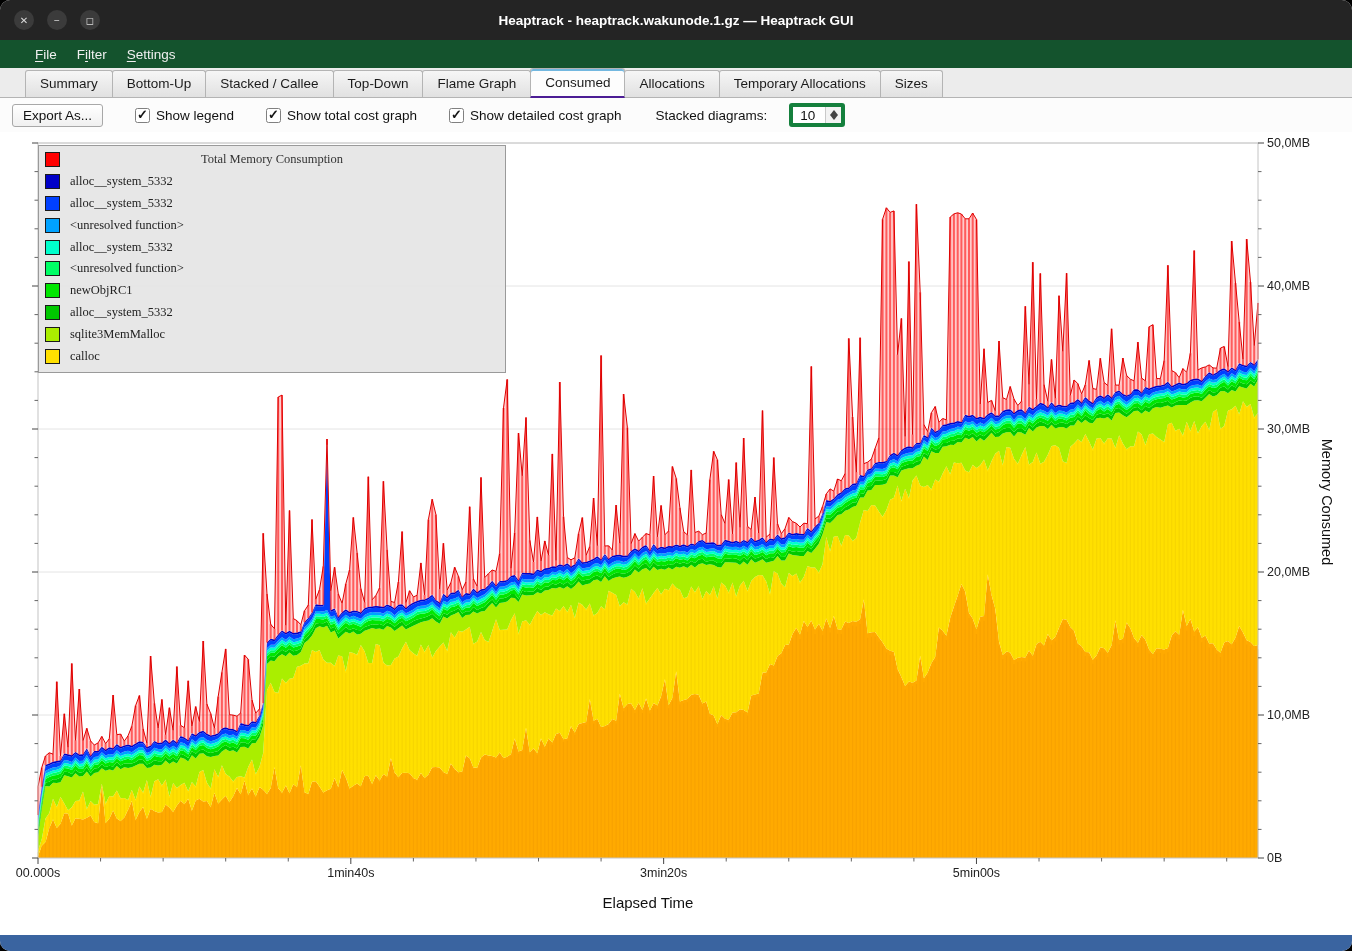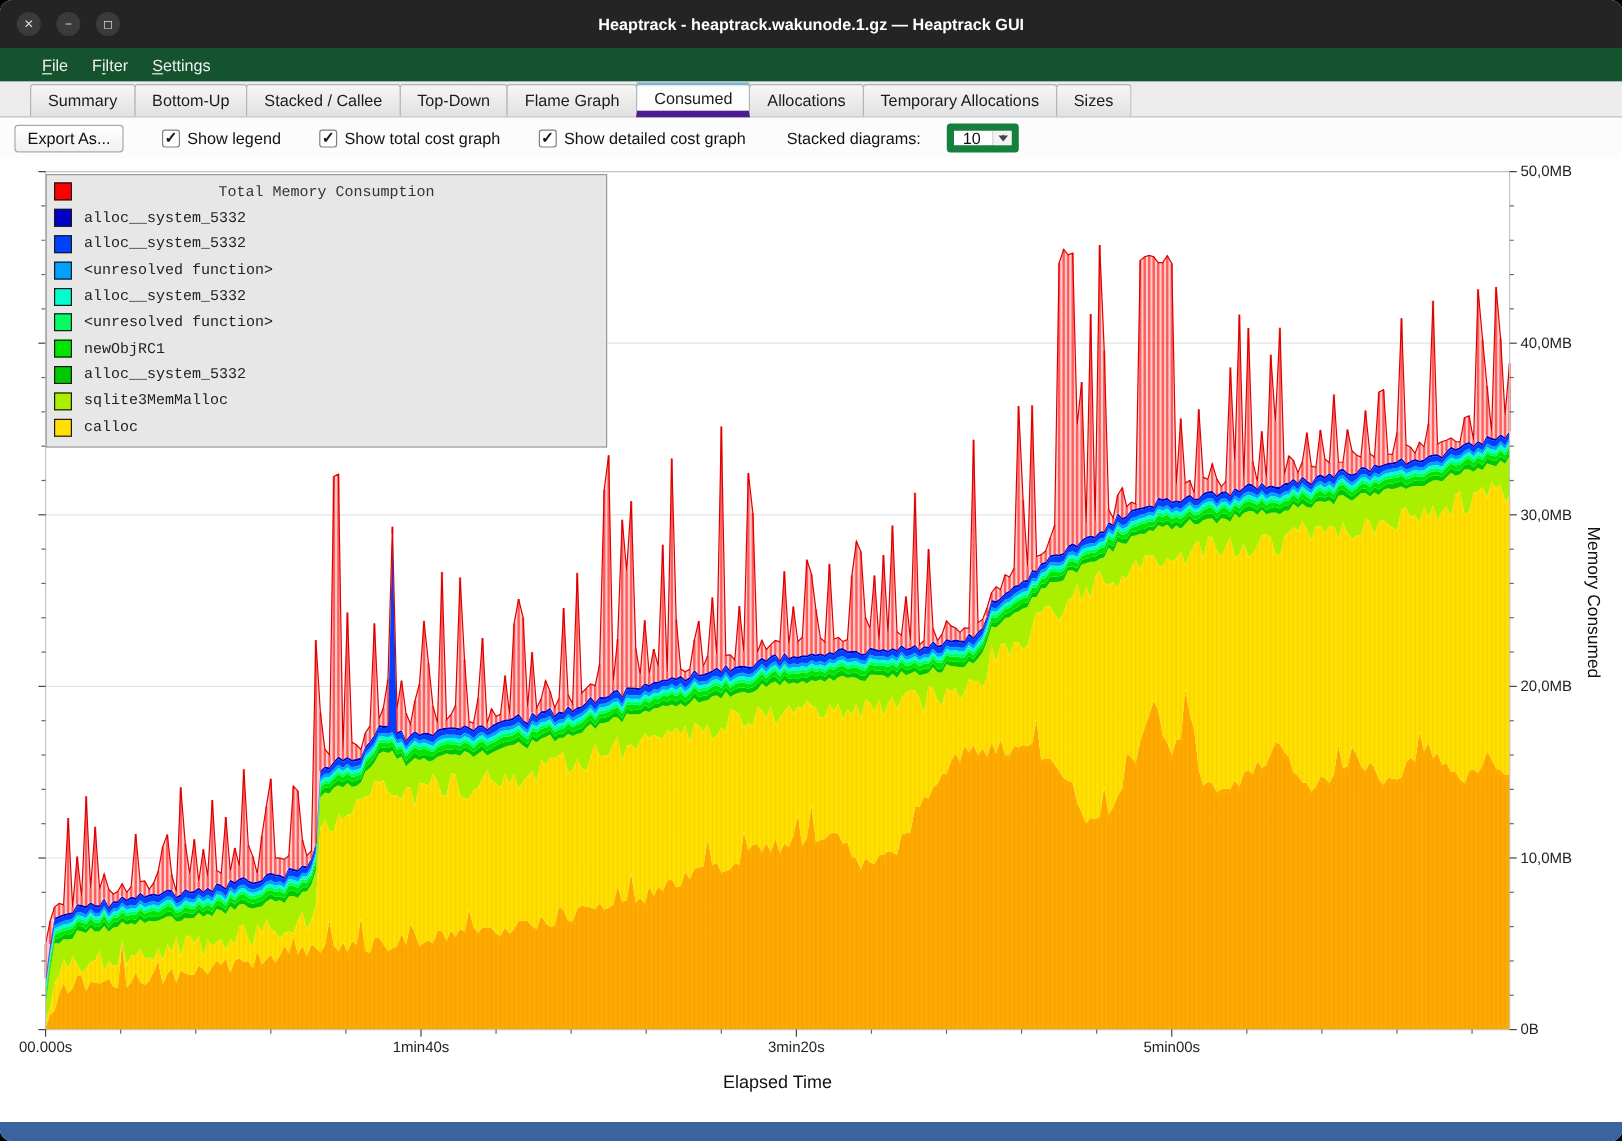--- a/index.html
+++ b/index.html
@@ -17,45 +17,45 @@
   .menubar{height:28px;background:#14532d;display:flex;align-items:center;padding-left:26px;gap:2px;flex:0 0 auto}
   .menu-item{color:#f0f0f0;font-size:13.5px;padding:3px 9px;border-radius:3px;cursor:default}
   .menu-item u{text-underline-offset:2px}
   
   .tabbar{height:30px;background:#ececec;display:flex;align-items:flex-end;padding-left:25px;
           border-bottom:1px solid #b4b4b4;flex:0 0 auto}
   .tab{height:27px;line-height:25px;padding:0 14px;font-size:13.5px;color:#1b1b1b;
        background:linear-gradient(#f6f6f6,#e1e1e1);border:1px solid #b4b4b4;border-bottom:none;
        border-radius:3px 3px 0 0;margin-right:-1px;position:relative;white-space:nowrap}
   .tab.active{background:#fdfdfd;height:30px;line-height:28px;margin-bottom:-1px;
-       border-bottom:6px solid #4c1d95;z-index:2;box-shadow:inset 0 2px 0 #73b8e0}
+       border-bottom:2px solid #4c1d95;z-index:2;box-shadow:inset 0 2px 0 #73b8e0}
   
   .toolbar{height:34px;display:flex;align-items:center;gap:32px;padding-left:12px;background:#fcfcfc;flex:0 0 auto}
   .btn{font-size:13.5px;padding:3px 10px;border:1px solid #a8a8a8;border-radius:3px;
        background:linear-gradient(#ffffff,#f0f0f0);color:#111;cursor:pointer}
   .check-row{display:flex;align-items:center;gap:6px;font-size:13.5px;color:#111;cursor:default}
   .checkbox{width:15px;height:15px;border:1px solid #808080;border-radius:2.5px;background:#fff;position:relative;flex:0 0 auto}
   .checkbox.checked::after{content:"✓";position:absolute;left:1px;top:-2px;font-size:13px;font-weight:bold;color:#161616}
   .spin-label{font-size:13.5px;color:#111;margin-left:2px}
-  .spinbox{display:flex;border:6px solid #15803d;border-radius:3px;background:#fff;height:24px;
+  .spinbox{display:flex;border:4px solid #15803d;border-radius:3px;background:#fff;height:24px;
            align-items:stretch;margin-left:-10px;overflow:hidden}
   .spin-value{width:32px;display:flex;align-items:center;padding-left:7px;font-size:13.5px;color:#111}
   .spin-arrows{display:flex;flex-direction:column;border-left:1px solid #c9c9c9;width:16px}
   .spin-up,.spin-down{flex:1;border:none;background:#f3f3f3;position:relative;padding:0;cursor:pointer}
   .spin-up::after,.spin-down::after{content:"";position:absolute;left:4px;border-left:4px solid transparent;border-right:4px solid transparent}
   .spin-up::after{top:3px;border-bottom:5px solid #444}
   .spin-down::after{bottom:3px;border-top:5px solid #444}
   
   .chart-area{height:803px;position:relative;background:#ffffff;flex:0 0 auto}
   #chart-svg{position:absolute;inset:0;width:100%;height:100%;display:block;font-family:"Liberation Sans",sans-serif}
   .legend{position:absolute;left:38px;top:13px;width:468px;background:rgba(228,228,228,0.88);
           border:1px solid #9a9a9a;padding:3px 0 5px;display:flex;flex-direction:column}
   .legend-row{display:flex;align-items:center;height:21.8px;padding-left:6px;gap:10px}
   .swatch{width:15px;height:15px;border:1px solid #1a1a1a;flex:0 0 auto}
-  .legend-label{font-family:Liberation Mono, monospace;font-size:12.5px;color:#222}
+  .legend-label{font-family:Liberation Serif, serif;font-size:12.5px;color:#222}
   .legend-title{position:relative}
   .legend-title .legend-label{position:absolute;left:0;right:0;text-align:center;color:#333}
   .xlabel{position:absolute;left:38px;width:1220px;top:762px;text-align:center;font-size:15px;color:#111}
   .ylabel{position:absolute;left:1252px;top:362px;width:150px;text-align:center;
           transform:rotate(90deg);font-size:14.5px;color:#111}
   .footer{height:16px;background:#3a64a0;flex:0 0 auto}
 </style>
 </head>
 <body>
 

